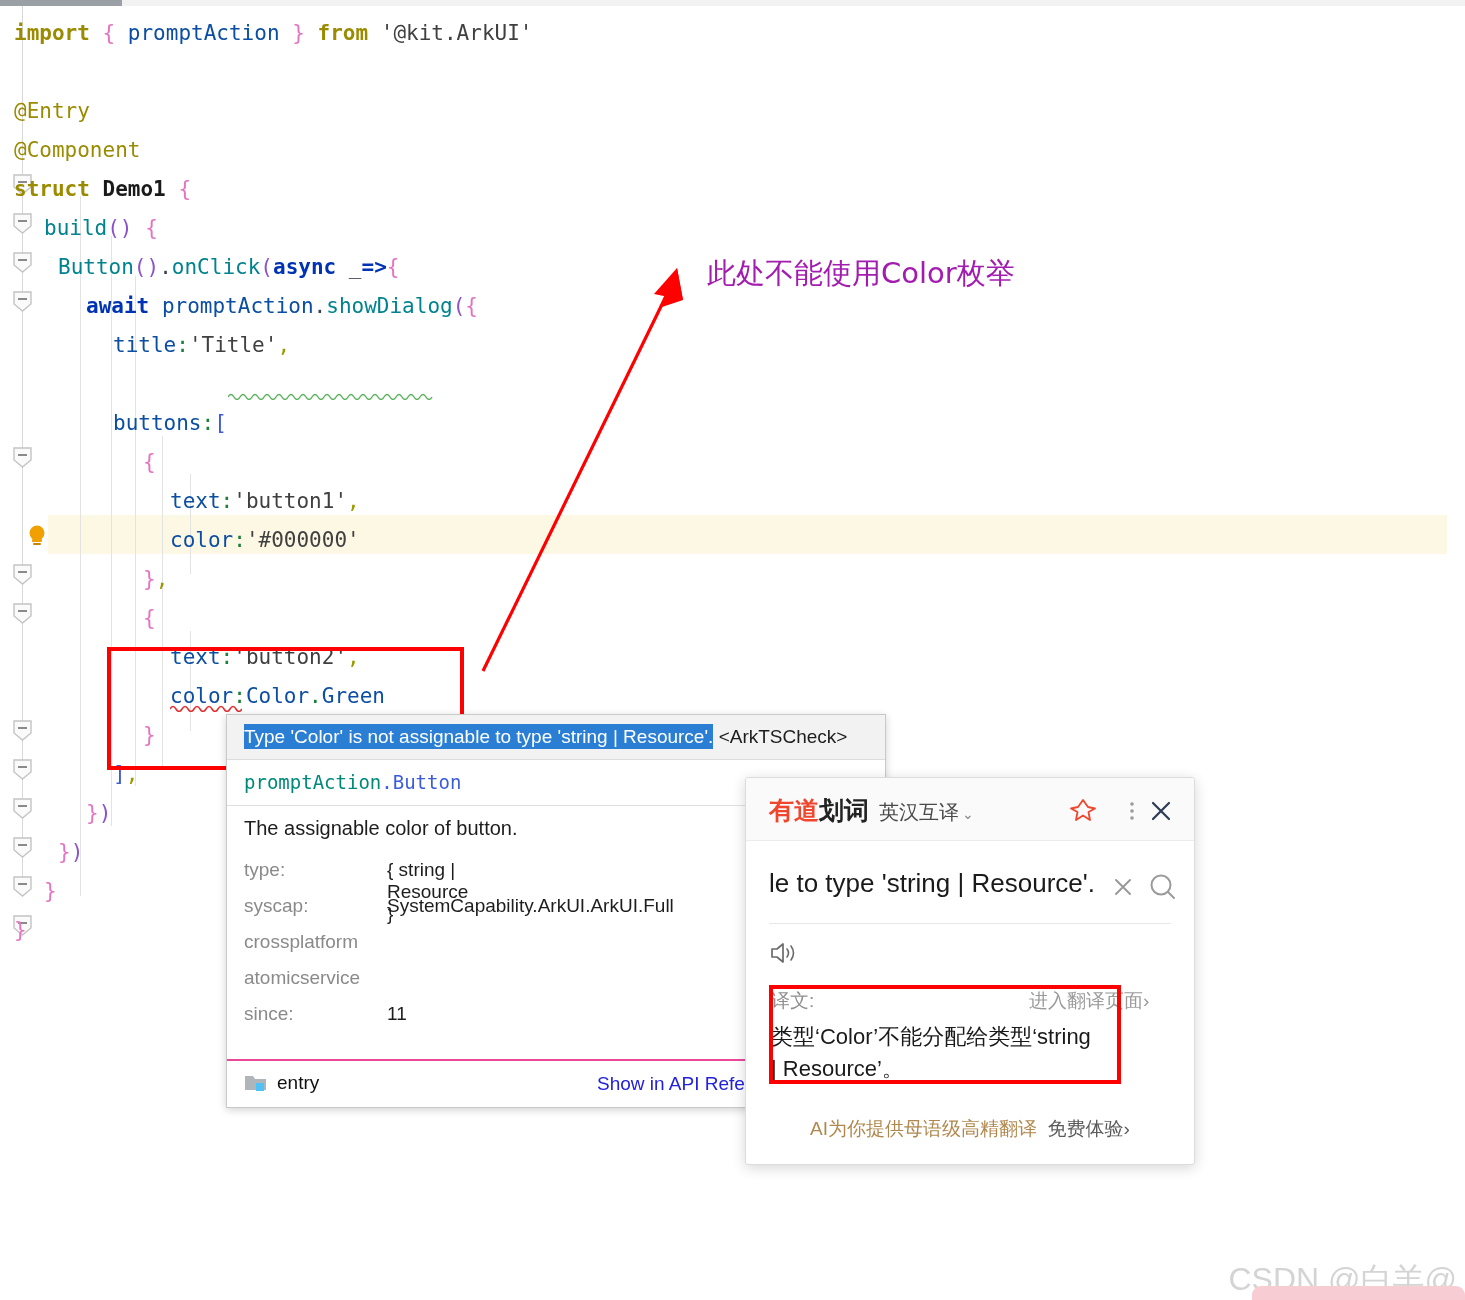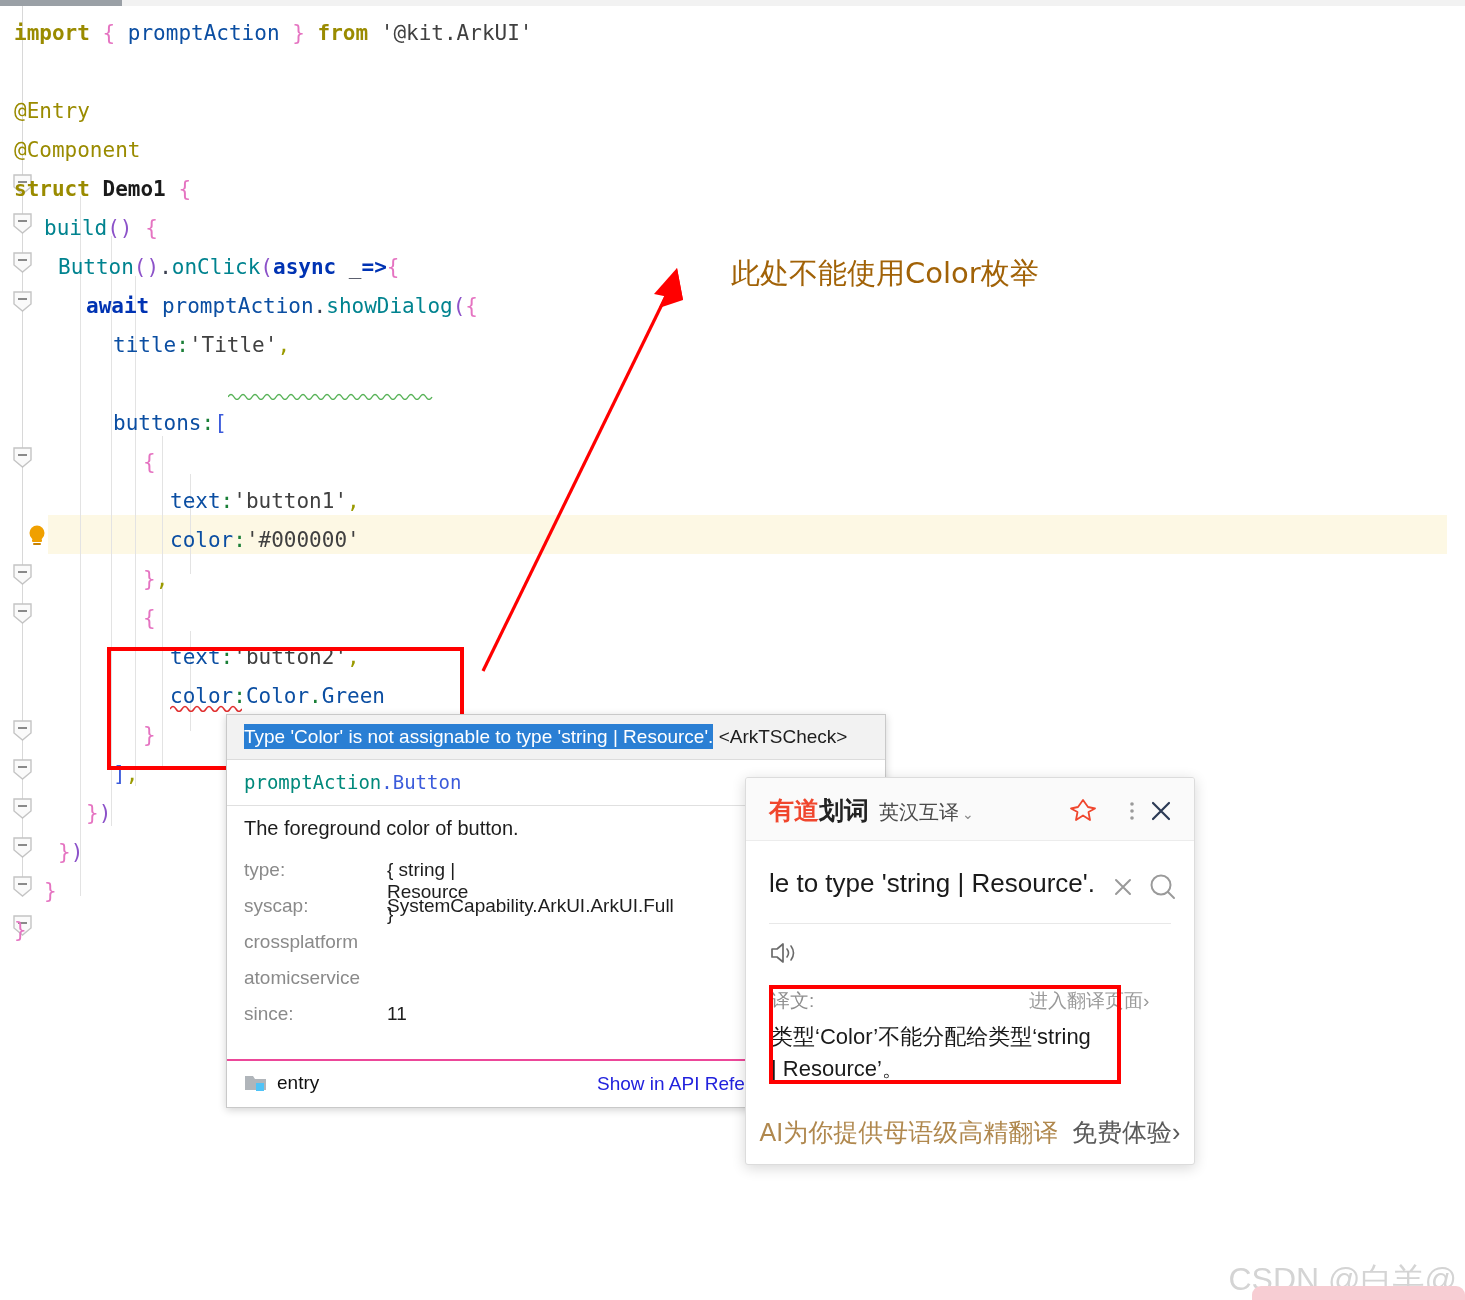--- a/index.html
+++ b/index.html
@@ -49,23 +49,23 @@
   .punc{color:#3a3f50;}
   .comma{color:#9a9a00;}
   .greenid{color:#1a7f37;}
 
   .indent-guide{position:absolute;width:1px;background:#e3e3e3;}
 
   .squiggle{position:absolute;height:6px;}
 
   
   .red-note{
-    position:absolute;color:#a16207;
+    position:absolute;color:#a21caf;
     font-family:"DejaVu Sans","Liberation Sans",sans-serif;
-    font-size:29px;white-space:nowrap;margin-left:24px;
+    font-size:29px;white-space:nowrap;
   }
   .red-box{position:absolute;border:4px solid #ff0000;box-sizing:border-box;}
   .arrow-svg{position:absolute;pointer-events:none;}
 
   
   .tooltip{
     position:absolute;left:226px;top:714px;width:658px;height:392px;
     background:#ffffff;border:1px solid #c9c9c9;
     box-shadow:0 2px 8px rgba(0,0,0,.18);
     font-family:"Liberation Sans",sans-serif;
@@ -102,21 +102,21 @@
   .yd-chev{font-size:14px;color:#8a8a8a;margin-left:3px;}
   .yd-ico{position:absolute;top:18px;}
   .yd-query{position:absolute;left:23px;top:90px;font-size:26px;color:#1a1a1a;white-space:nowrap;}
   .yd-clear{position:absolute;left:362px;top:94px;}
   .yd-search{position:absolute;left:400px;top:92px;}
   .yd-divider{position:absolute;left:23px;top:145px;width:402px;height:1px;background:#e8e8e8;}
   .yd-speaker{position:absolute;left:23px;top:162px;}
   .yd-trans-label{position:absolute;left:25px;top:210px;font-size:19px;color:#8f8f8f;}
   .yd-trans-link{position:absolute;left:283px;top:210px;font-size:19px;color:#9a9a9a;white-space:nowrap;}
   .yd-trans-body{position:absolute;left:25px;top:243px;width:330px;font-size:22px;line-height:32px;color:#1a1a1a;}
-  .yd-promo{position:absolute;left:0;top:338px;width:448px;text-align:center;font-size:25px;white-space:nowrap;}
+  .yd-promo{position:absolute;left:0;top:338px;width:448px;text-align:center;font-size:19px;white-space:nowrap;}
   .yd-promo .p1{color:#b0884e;}
   .yd-promo .p2{color:#5a5a5a;}
 
   
   .watermark{
     position:absolute;right:8px;top:1258px;
     font-size:32px;color:#d4d4d4;white-space:nowrap;
     font-family:"Liberation Sans",sans-serif;
   }
   .pink-bar{
@@ -300,21 +300,21 @@
 
 <div class="tooltip">
   <div class="tt-head">
     <div class="txt"><span class="tt-sel">Type 'Color' is not assignable to type 'string | Resource'.</span> <span>&lt;ArkTSCheck&gt;</span></div>
   </div>
 
   <div class="tt-sig"><span class="a">promptAction</span><span class="b">.</span><span class="b">Button</span></div>
 
   <div class="tt-rule" style="top:90px;"></div>
 
-  <div class="tt-desc">The foreground color of button.</div>
+  <div class="tt-desc">The assignable color of button.</div>
 
   <div class="tt-table">
     <div class="tt-row">
       <span class="tt-key">type:</span>
       <span class="tt-val">{ string | Resource }</span>
     </div>
     <div class="tt-row">
       <span class="tt-key">syscap:</span>
       <span class="tt-val">SystemCapability.ArkUI.ArkUI.Full</span>
     </div>

